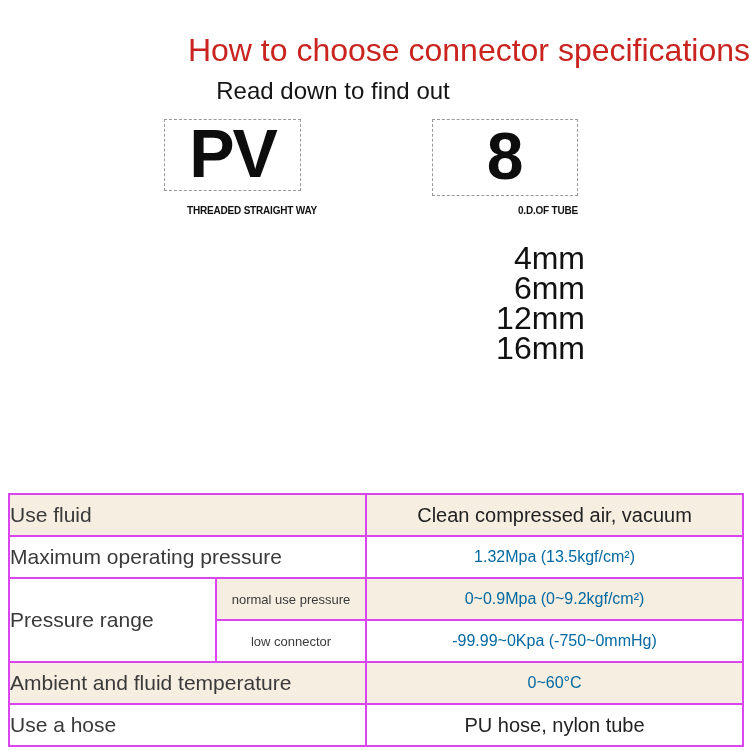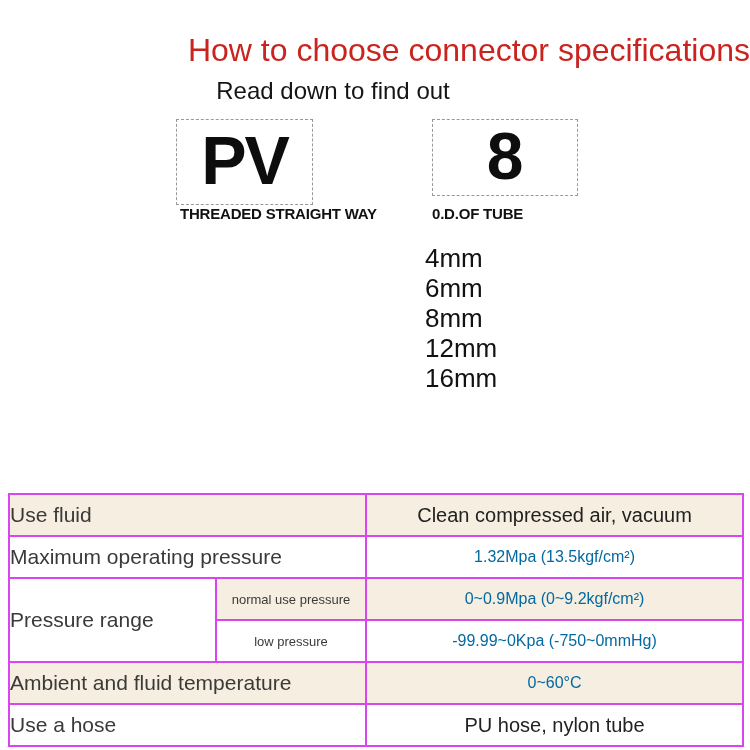--- a/index.html
+++ b/index.html
@@ -27,41 +27,41 @@
     color: #151515;
   }
 
   
   .code-box {
     position: absolute;
     border: 1px dashed #999999;
     display: flex; align-items: center; justify-content: center;
     background: #ffffff;
   }
-  .code-box.series { left: 176px; top: 119px; width: 137px; height: 86px; }
+  .code-box.series { left: 164px; top: 119px; width: 137px; height: 72px; }
   .code-box.size   { left: 432px; top: 119px; width: 146px; height: 77px; }
   .code-text {
     font-size: 68px; font-weight: bold; color: #0d0d0d;
     letter-spacing: -2px; line-height: 1;
     transform: translateY(-2px);
   }
   .code-text.eight { letter-spacing: 0; font-weight: 700; font-size: 66px; }
   .box-caption {
     position: absolute; top: 205px;
-    font-size: 15px; font-weight: bold; color: #111111;
-    text-align: left; letter-spacing: -0.2px; white-space: nowrap;
+    font-size: 10px; font-weight: bold; color: #111111;
+    text-align: right; letter-spacing: -0.2px; white-space: nowrap;
   }
   .box-caption.series { left: 180px; width: 137px; }
   .box-caption.size   { left: 432px; width: 146px; }
 
   
   .size-options {
     position: absolute; left: 425px; top: 243px; width: 160px;
-    text-align: left;
-    font-size: 26px; line-height: 30px;
+    text-align: right;
+    font-size: 32px; line-height: 30px;
     color: #111111;
   }
 
   
   table.spec-table {
     position: absolute; left: 8px; top: 493px;
     border-collapse: collapse;
     table-layout: fixed;
     width: 734px;
   }
@@ -97,21 +97,20 @@
 <div class="code-box size">
   <span class="code-text eight">8</span>
 </div>
 
 <div class="box-caption series">THREADED STRAIGHT WAY</div>
 <div class="box-caption size">0.D.OF TUBE</div>
 
 <div class="size-options">
   <div>4mm</div>
   <div>6mm</div>
-  <div>8mm</div>
   <div>12mm</div>
   <div>16mm</div>
 </div>
 
 <table class="spec-table">
   <colgroup>
     <col style="width:207px">
     <col style="width:150px">
     <col style="width:377px">
   </colgroup>
@@ -123,21 +122,21 @@
   <tr>
     <td colspan="2" class="row-label">Maximum operating pressure</td>
     <td class="val-sm">1.32Mpa (13.5kgf/cm²)</td>
   </tr>
   <tr>
     <td rowspan="2" class="row-label">Pressure range</td>
     <td class="sub-label beige">normal use pressure</td>
     <td class="val-sm beige">0~0.9Mpa (0~9.2kgf/cm²)</td>
   </tr>
   <tr>
-    <td class="sub-label">low pressure</td>
+    <td class="sub-label">low connector</td>
     <td class="val-sm">-99.99~0Kpa (-750~0mmHg)</td>
   </tr>
   <tr>
     <td colspan="2" class="row-label beige">Ambient and fluid temperature</td>
     <td class="val-sm beige">0~60°C</td>
   </tr>
   <tr>
     <td colspan="2" class="row-label">Use a hose</td>
     <td class="val-lg">PU hose, nylon tube</td>
   </tr>

